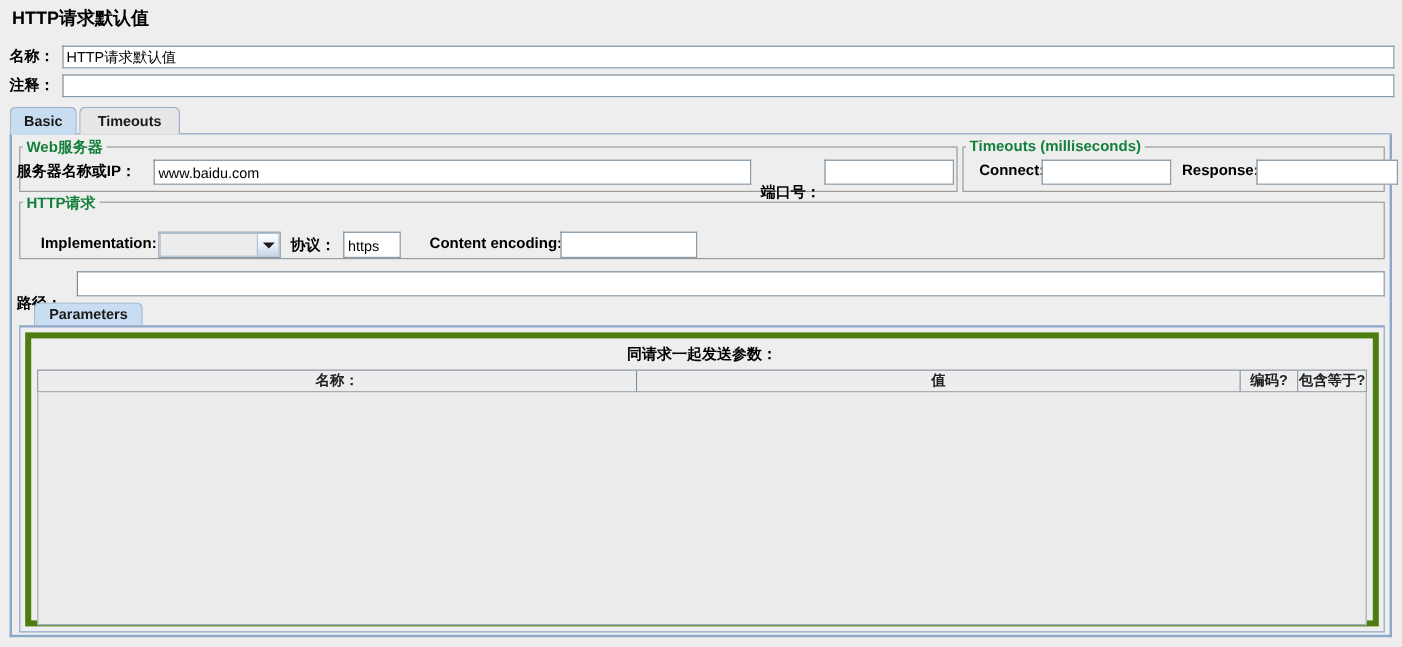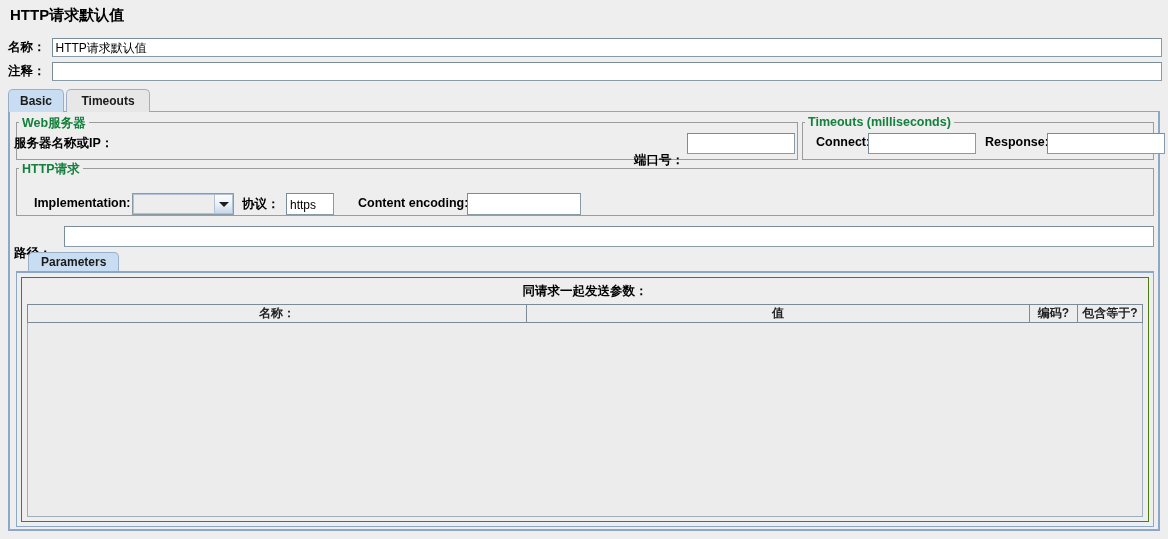--- a/index.html
+++ b/index.html
@@ -215,21 +215,21 @@
     height: 256px;
     border: 1px solid #8CA8C8;
     border-top: 2px solid #8CA8C8;
     box-sizing: border-box;
     background: #EEEEEE;
   }
   .params-inner {
     position: absolute;
     left: 4px; top: 4px;
     right: 4px; bottom: 4px;
-    border: 1px solid #4d7c0f;
+    border: 5px solid #4d7c0f;
     box-sizing: border-box;
     background: #EEEEEE;
   }
   .params-caption {
     position: absolute;
     left: 0; right: 0; top: 5px;
     text-align: center;
     font-size: 12.5px;
     font-weight: bold;
   }
@@ -294,20 +294,21 @@
     <div class="tab unselected" style="left:58px; width:84px;">Timeouts</div>
   </div>
   <div class="tab-underline"></div>
 
   <div class="content-panel">
 
     <div class="group" id="grp-webserver">
       <span class="group-title">Web服务器</span>
     </div>
     <span class="inline-label" id="server-label">服务器名称或IP：</span>
+    <div class="tfield" id="server-input">www.baidu.com</div>
     <span class="inline-label" id="port-label">端口号：</span>
     <div class="tfield" id="port-input"></div>
 
     <div class="group" id="grp-timeouts">
       <span class="group-title">Timeouts (milliseconds)</span>
     </div>
     <span class="inline-label" id="connect-label">Connect:</span>
     <div class="tfield" id="connect-input"></div>
     <span class="inline-label" id="response-label">Response:</span>
     <div class="tfield" id="response-input"></div>

